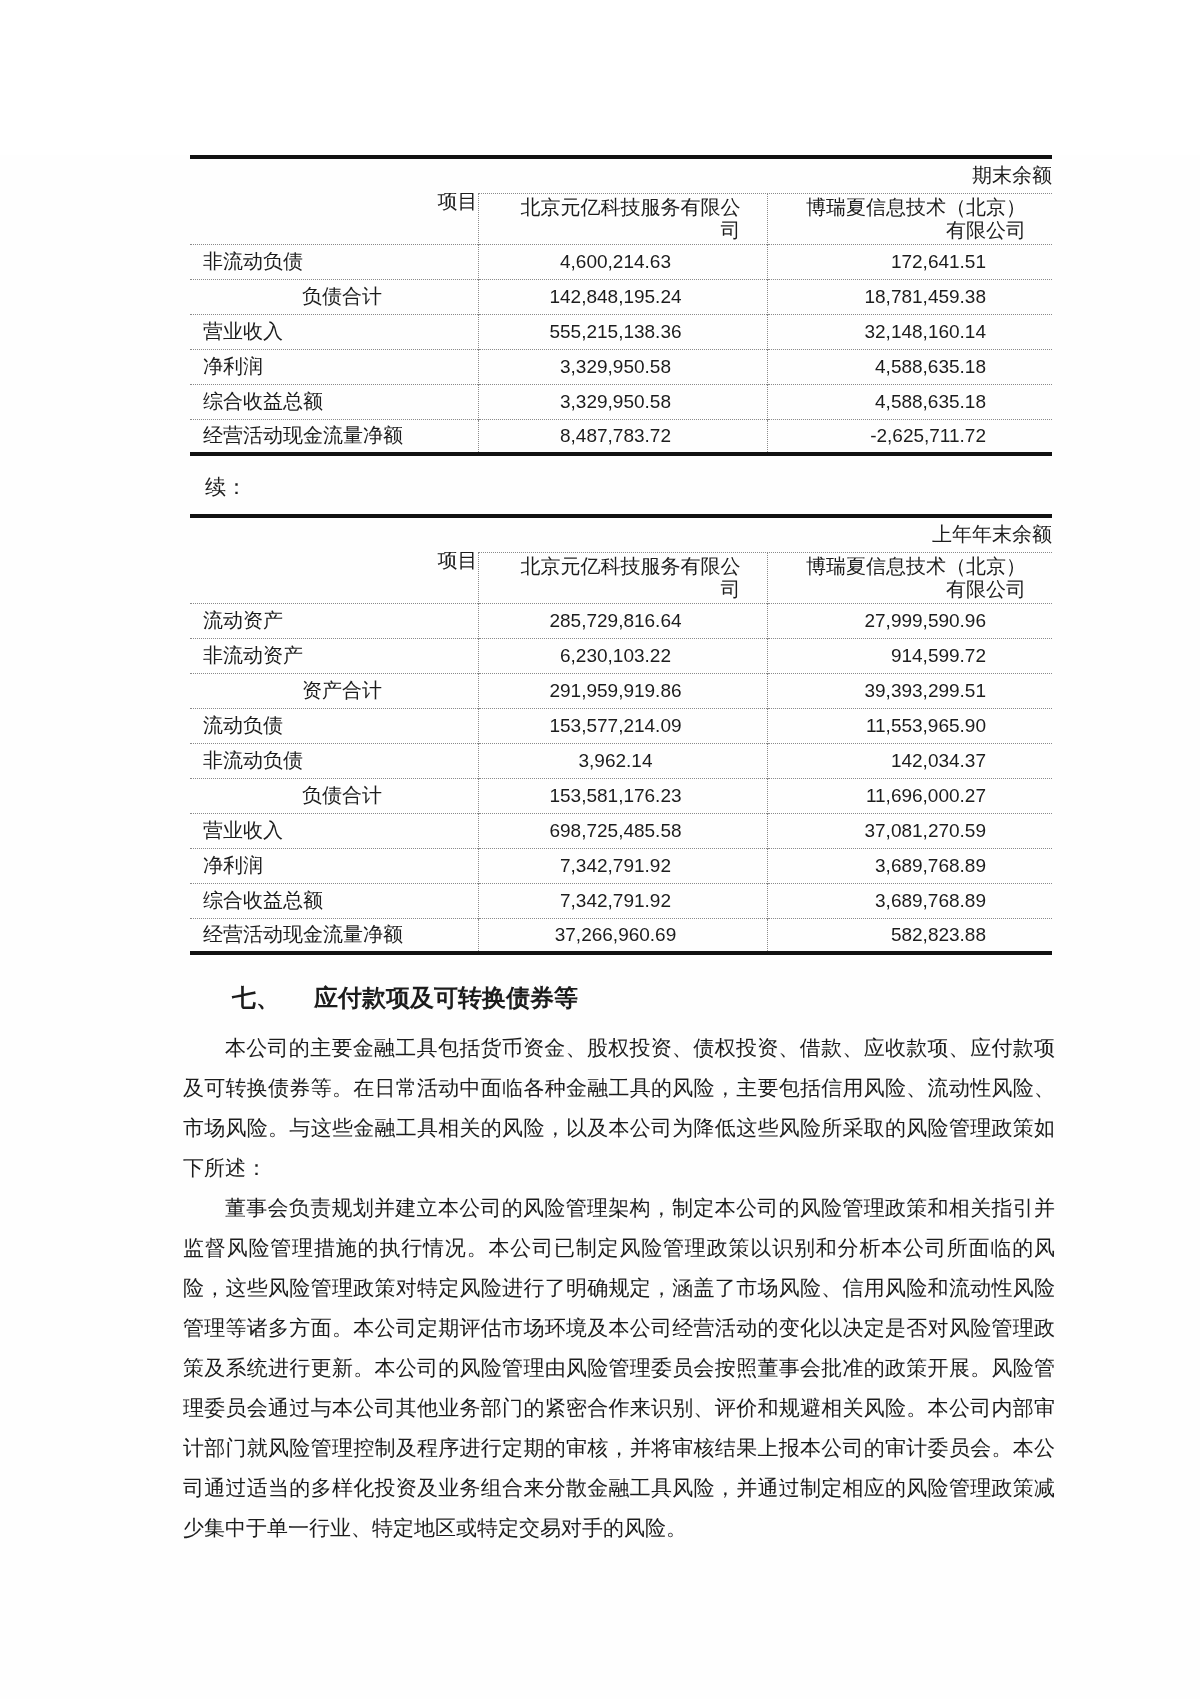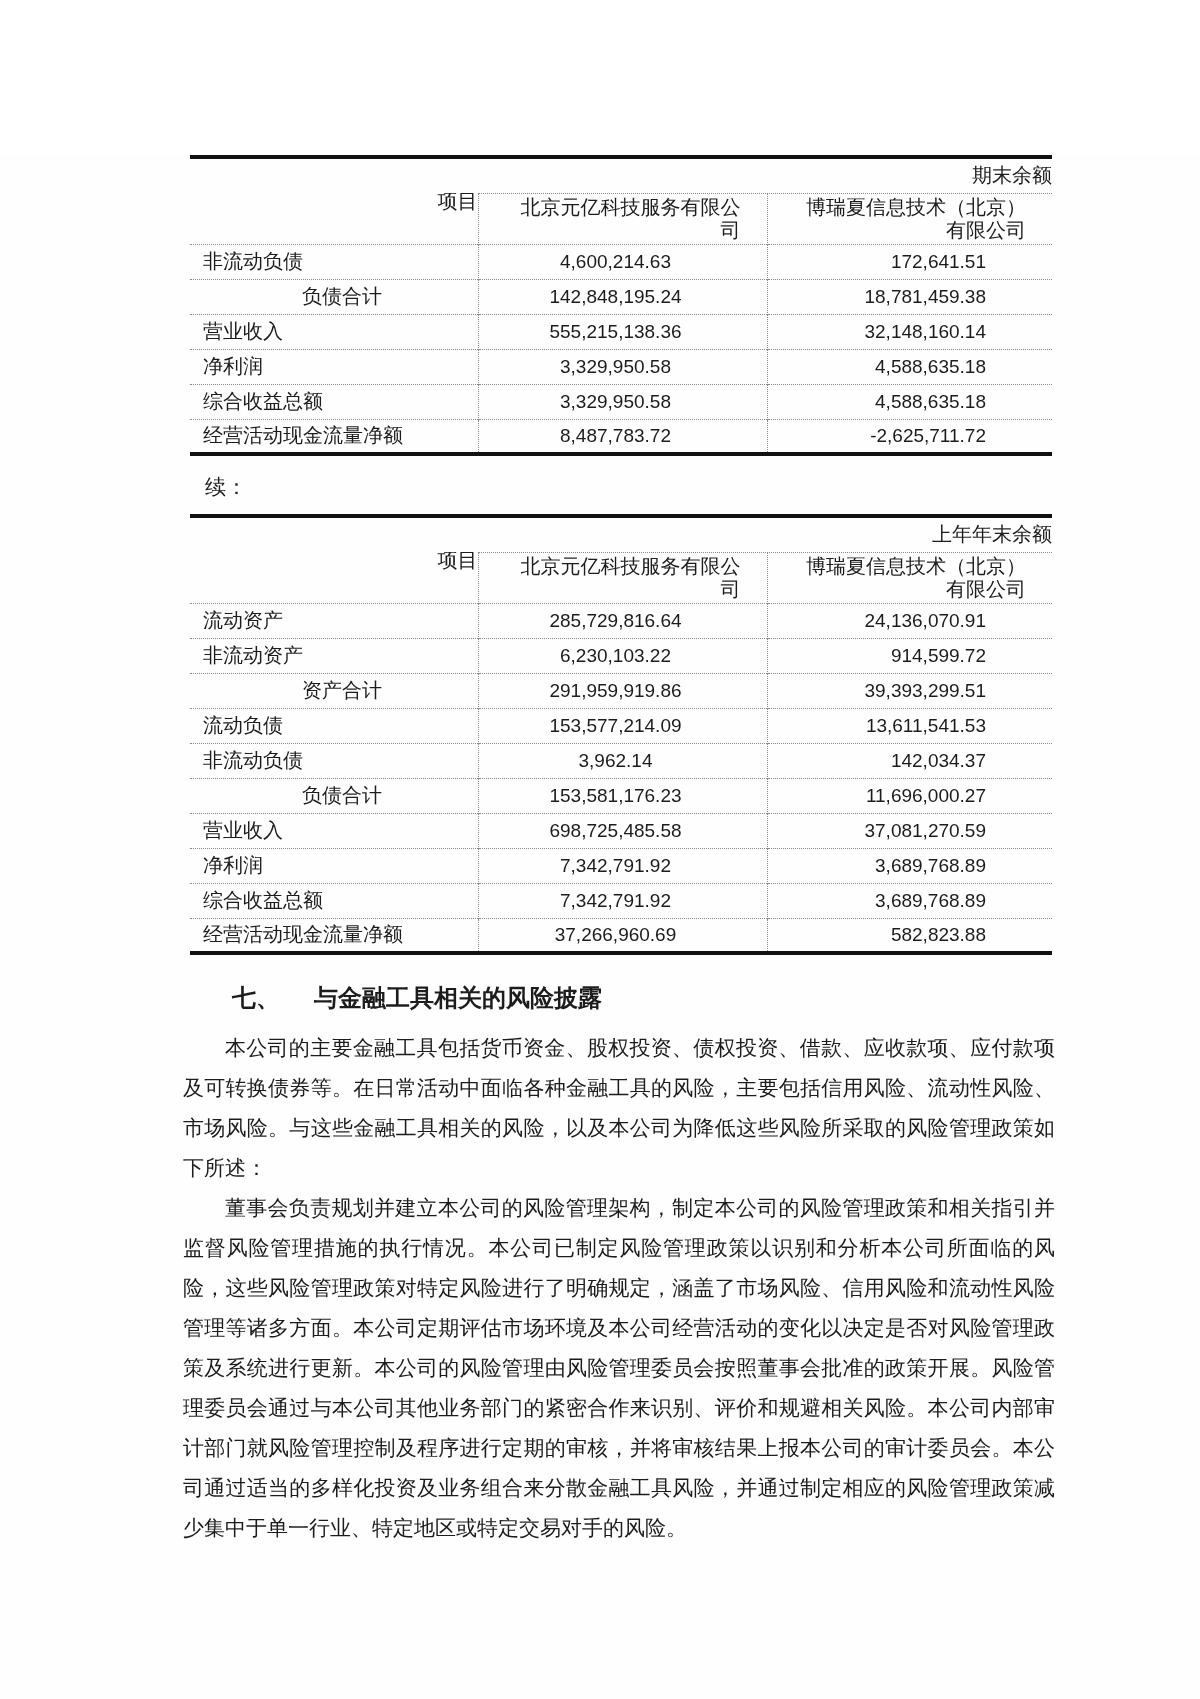--- a/index.html
+++ b/index.html
@@ -165,36 +165,36 @@
         </tr>
         <tr>
           <th class="company col2">北京元亿科技服务有限公司</th>
           <th class="company col3">博瑞夏信息技术（北京）有限公司</th>
         </tr>
       </thead>
       <tbody>
           <tr>
             <td class="label">流动资产</td>
             <td class="num2">285,729,816.64</td>
-            <td class="num3">24,136,070.91</td>
+            <td class="num3">27,999,590.96</td>
           </tr>
           <tr>
             <td class="label">非流动资产</td>
             <td class="num2">6,230,103.22</td>
             <td class="num3">914,599.72</td>
           </tr>
           <tr>
             <td class="label indent">资产合计</td>
             <td class="num2">291,959,919.86</td>
             <td class="num3">39,393,299.51</td>
           </tr>
           <tr>
             <td class="label">流动负债</td>
             <td class="num2">153,577,214.09</td>
-            <td class="num3">13,611,541.53</td>
+            <td class="num3">11,553,965.90</td>
           </tr>
           <tr>
             <td class="label">非流动负债</td>
             <td class="num2">3,962.14</td>
             <td class="num3">142,034.37</td>
           </tr>
           <tr>
             <td class="label indent">负债合计</td>
             <td class="num2">153,581,176.23</td>
             <td class="num3">11,696,000.27</td>
@@ -216,21 +216,21 @@
           </tr>
           <tr>
             <td class="label">经营活动现金流量净额</td>
             <td class="num2">37,266,960.69</td>
             <td class="num3">582,823.88</td>
           </tr>
         </tbody>
     </table>
 
     <div class="section-heading">
-      <span>七、</span><span class="section-title">与金融工具相关的风险披露</span>
+      <span>七、</span><span class="section-title">应付款项及可转换债券等</span>
     </div>
 
     <div class="body-text">
       <p>本公司的主要金融工具包括货币资金、股权投资、债权投资、借款、应收款项、应付款项及可转换债券等。在日常活动中面临各种金融工具的风险，主要包括信用风险、流动性风险、市场风险。与这些金融工具相关的风险，以及本公司为降低这些风险所采取的风险管理政策如下所述：</p>
       <p>董事会负责规划并建立本公司的风险管理架构，制定本公司的风险管理政策和相关指引并监督风险管理措施的执行情况。本公司已制定风险管理政策以识别和分析本公司所面临的风险，这些风险管理政策对特定风险进行了明确规定，涵盖了市场风险、信用风险和流动性风险管理等诸多方面。本公司定期评估市场环境及本公司经营活动的变化以决定是否对风险管理政策及系统进行更新。本公司的风险管理由风险管理委员会按照董事会批准的政策开展。风险管理委员会通过与本公司其他业务部门的紧密合作来识别、评价和规避相关风险。本公司内部审计部门就风险管理控制及程序进行定期的审核，并将审核结果上报本公司的审计委员会。本公司通过适当的多样化投资及业务组合来分散金融工具风险，并通过制定相应的风险管理政策减少集中于单一行业、特定地区或特定交易对手的风险。</p>
     </div>
 
   </div>
 </div>
 

